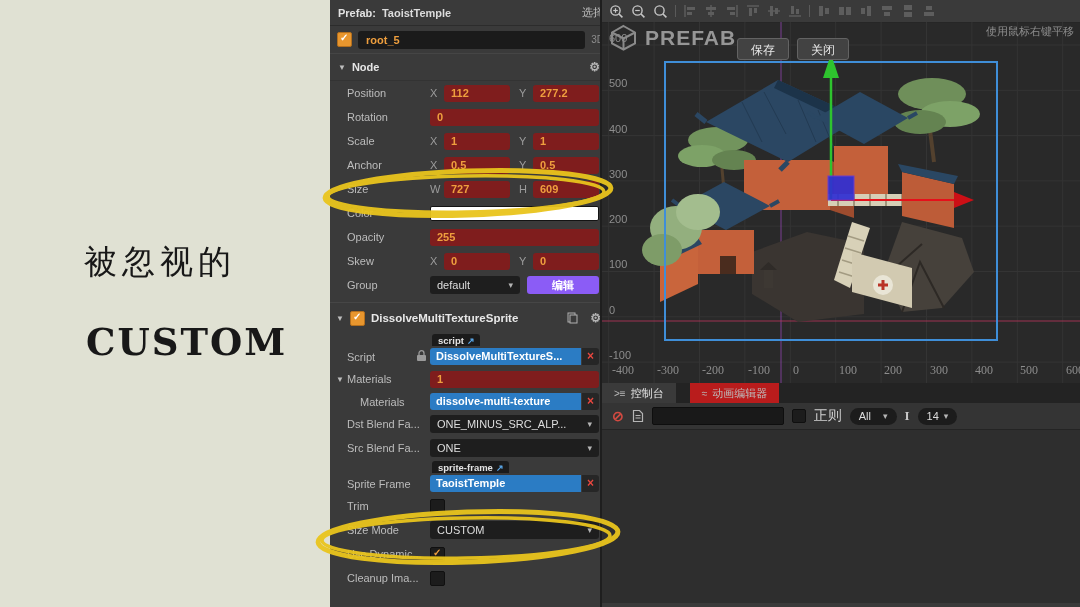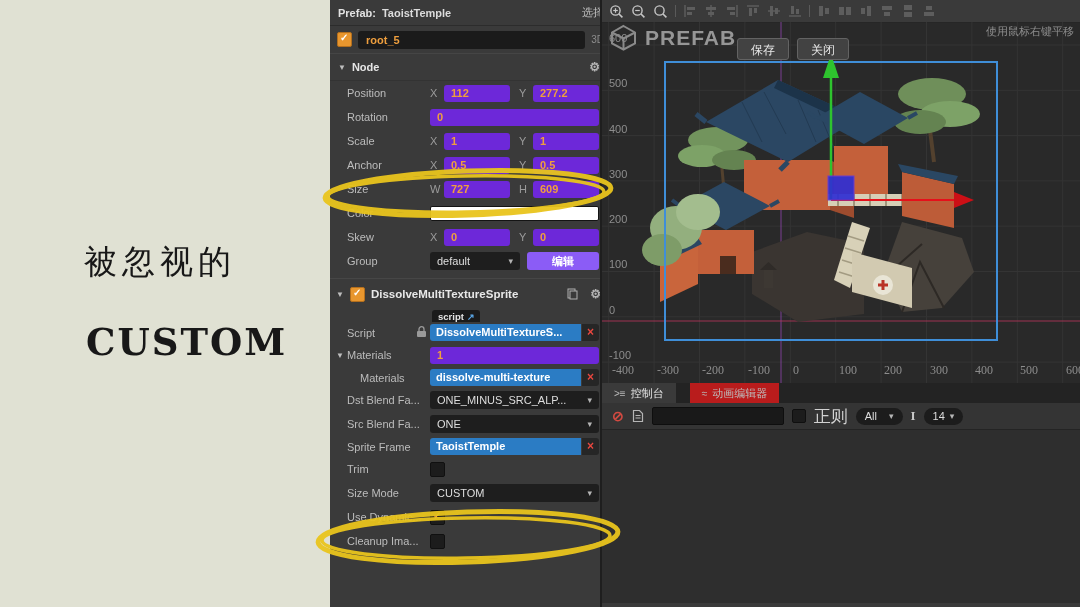--- a/index.html
+++ b/index.html
@@ -19,21 +19,21 @@
   .name-row{height:27px;display:flex;align-items:center;padding:0 10px 0 7px;gap:6px;}
   .namefld{flex:1;height:18px;line-height:18px;background:#1b1b1b;border-radius:3px;padding:0 8px;color:#ef9f3e;font-weight:700;}
   .badge3d{color:#8d8d8d;font-size:10px;}
   .sect-header{height:26px;display:flex;align-items:center;gap:6px;padding:0 14px 0 8px;border-top:1px solid #454545;border-bottom:1px solid #333;font-weight:700;color:#e6e6e6;}
   .sect-header .right{margin-left:auto;}
   .tri{color:#bdbdbd;font-size:8px;}
   .i-gear{color:#b5b5b5;font-size:12px;}
   .prow{display:flex;align-items:center;height:24px;padding:0 15px 0 17px;}
   .plabel{flex:none;width:83px;color:#bcbcbc;overflow:hidden;white-space:nowrap;}
   .axislbl{flex:none;width:14px;color:#9b9b9b;}
-  .fld{flex:1;min-width:0;background:#6d28d9;border-radius:3px;height:17px;line-height:17px;padding:0 7px;color:#ef9f3e;font-weight:700;overflow:hidden;white-space:nowrap;}
+  .fld{flex:1;min-width:0;background:#7f1d1d;border-radius:3px;height:17px;line-height:17px;padding:0 7px;color:#ef9f3e;font-weight:700;overflow:hidden;white-space:nowrap;}
   .pairgap{flex:none;width:9px;}
   .colorsw{flex:1;height:13px;background:#ffffff;border-radius:2px;border:1px solid #141414;}
   .dd{flex:1;min-width:0;height:18px;background:#1e1e1e;border-radius:3px;display:flex;align-items:center;padding:0 7px;color:#dedede;}
   .dd .ddv{flex:1;overflow:hidden;white-space:nowrap;}
   .caret{color:#b5b5b5;font-size:9px;}
   .dd.groupdd{flex:0 0 76px;}
   .editbtn{flex:1;margin-left:7px;height:18px;background:#8b5cf6;border-radius:3px;color:#fff;font-weight:700;text-align:center;line-height:18px;}
   .chk{flex:none;width:13px;height:13px;background:#1c1c1c;border:1px solid #101010;border-radius:2px;position:relative;}
   .chk.on{background:#e8962e;border-color:#b46f1d;}
   .chk.on::after{content:"✓";position:absolute;left:2px;top:-1px;color:#fff;font-size:10px;font-weight:700;}
@@ -77,21 +77,21 @@
   .console{position:absolute;left:600px;top:383px;width:480px;height:224px;background:#2e2e2e;border-left:2px solid #1e1e1e;box-sizing:border-box;}
   .tabbar{height:20px;background:#232323;display:flex;align-items:stretch;}
   .tab{display:flex;align-items:center;gap:5px;padding:0 12px;font-size:11px;}
   .tab.active{background:#3a3a3a;color:#e8e8e8;}
   .tab.inactive{background:#b91c1c;color:#bdbdbd;margin-left:14px;}
   .tabicon{color:#b9b9b9;font-size:10px;}
   .ctoolbar{height:26px;background:#343434;display:flex;align-items:center;gap:8px;padding:0 10px;border-bottom:1px solid #242424;}
   .i-block{color:#d24a41;font-size:14px;font-weight:700;}
   .cinput{width:122px;height:16px;background:#191919;border:1px solid #0e0e0e;border-radius:2px;color:#ddd;font-size:11px;padding:0 4px;}
   .cchk{width:12px;height:12px;background:#1c1c1c;border:1px solid #0f0f0f;border-radius:2px;}
-  .clabel{color:#d2d2d2;font-size:17px;}
+  .clabel{color:#d2d2d2;font-size:14px;}
   .cpill{height:17px;background:#1c1c1c;border-radius:9px;display:flex;align-items:center;padding:0 9px;color:#dcdcdc;font-size:11px;gap:12px;}
   .cpill.small{gap:5px;}
   .ticon{font-family:"Liberation Serif",serif;font-weight:700;color:#c9c9c9;font-size:13px;}
   .cbottom{position:absolute;left:0;right:0;bottom:0;height:4px;background:#3a3a3a;}
 
   
   .annot{position:absolute;left:0;top:0;pointer-events:none;z-index:50;}
 </style>
 </head>
 <body>
@@ -161,20 +161,24 @@
       <span class="pairgap"></span>
       <span class="axislbl">H</span>
       <span class="fld">609</span>
     </div>
 
     <div class="prow">
       <span class="plabel">Color</span>
       <span class="colorsw"></span>
     </div>
 
+    <div class="prow">
+      <span class="plabel">Opacity</span>
+      <span class="fld">255</span>
+    </div>
 
     <div class="prow">
       <span class="plabel">Skew</span>
       <span class="axislbl">X</span>
       <span class="fld">0</span>
       <span class="pairgap"></span>
       <span class="axislbl">Y</span>
       <span class="fld">0</span>
     </div>
 
@@ -243,20 +247,26 @@
     </div>
 
     <div class="prow">
       <span class="plabel">Src Blend Fa...</span>
       <span class="dd">
         <span class="ddv">ONE</span>
         <span class="caret i-caret"></span>
       </span>
     </div>
 
+    <div class="tagrow">
+      <span class="tagpill">
+        <span>sprite-frame</span>
+        <span class="i-ext i-extg"></span>
+      </span>
+    </div>
     <div class="brow">
       <span class="plabel">Sprite Frame</span>
       <span class="bfield">
         <span class="bval">TaoistTemple</span>
         <span class="xbtn">×</span>
       </span>
     </div>
 
     <div class="prow">
       <span class="plabel">Trim</span>

